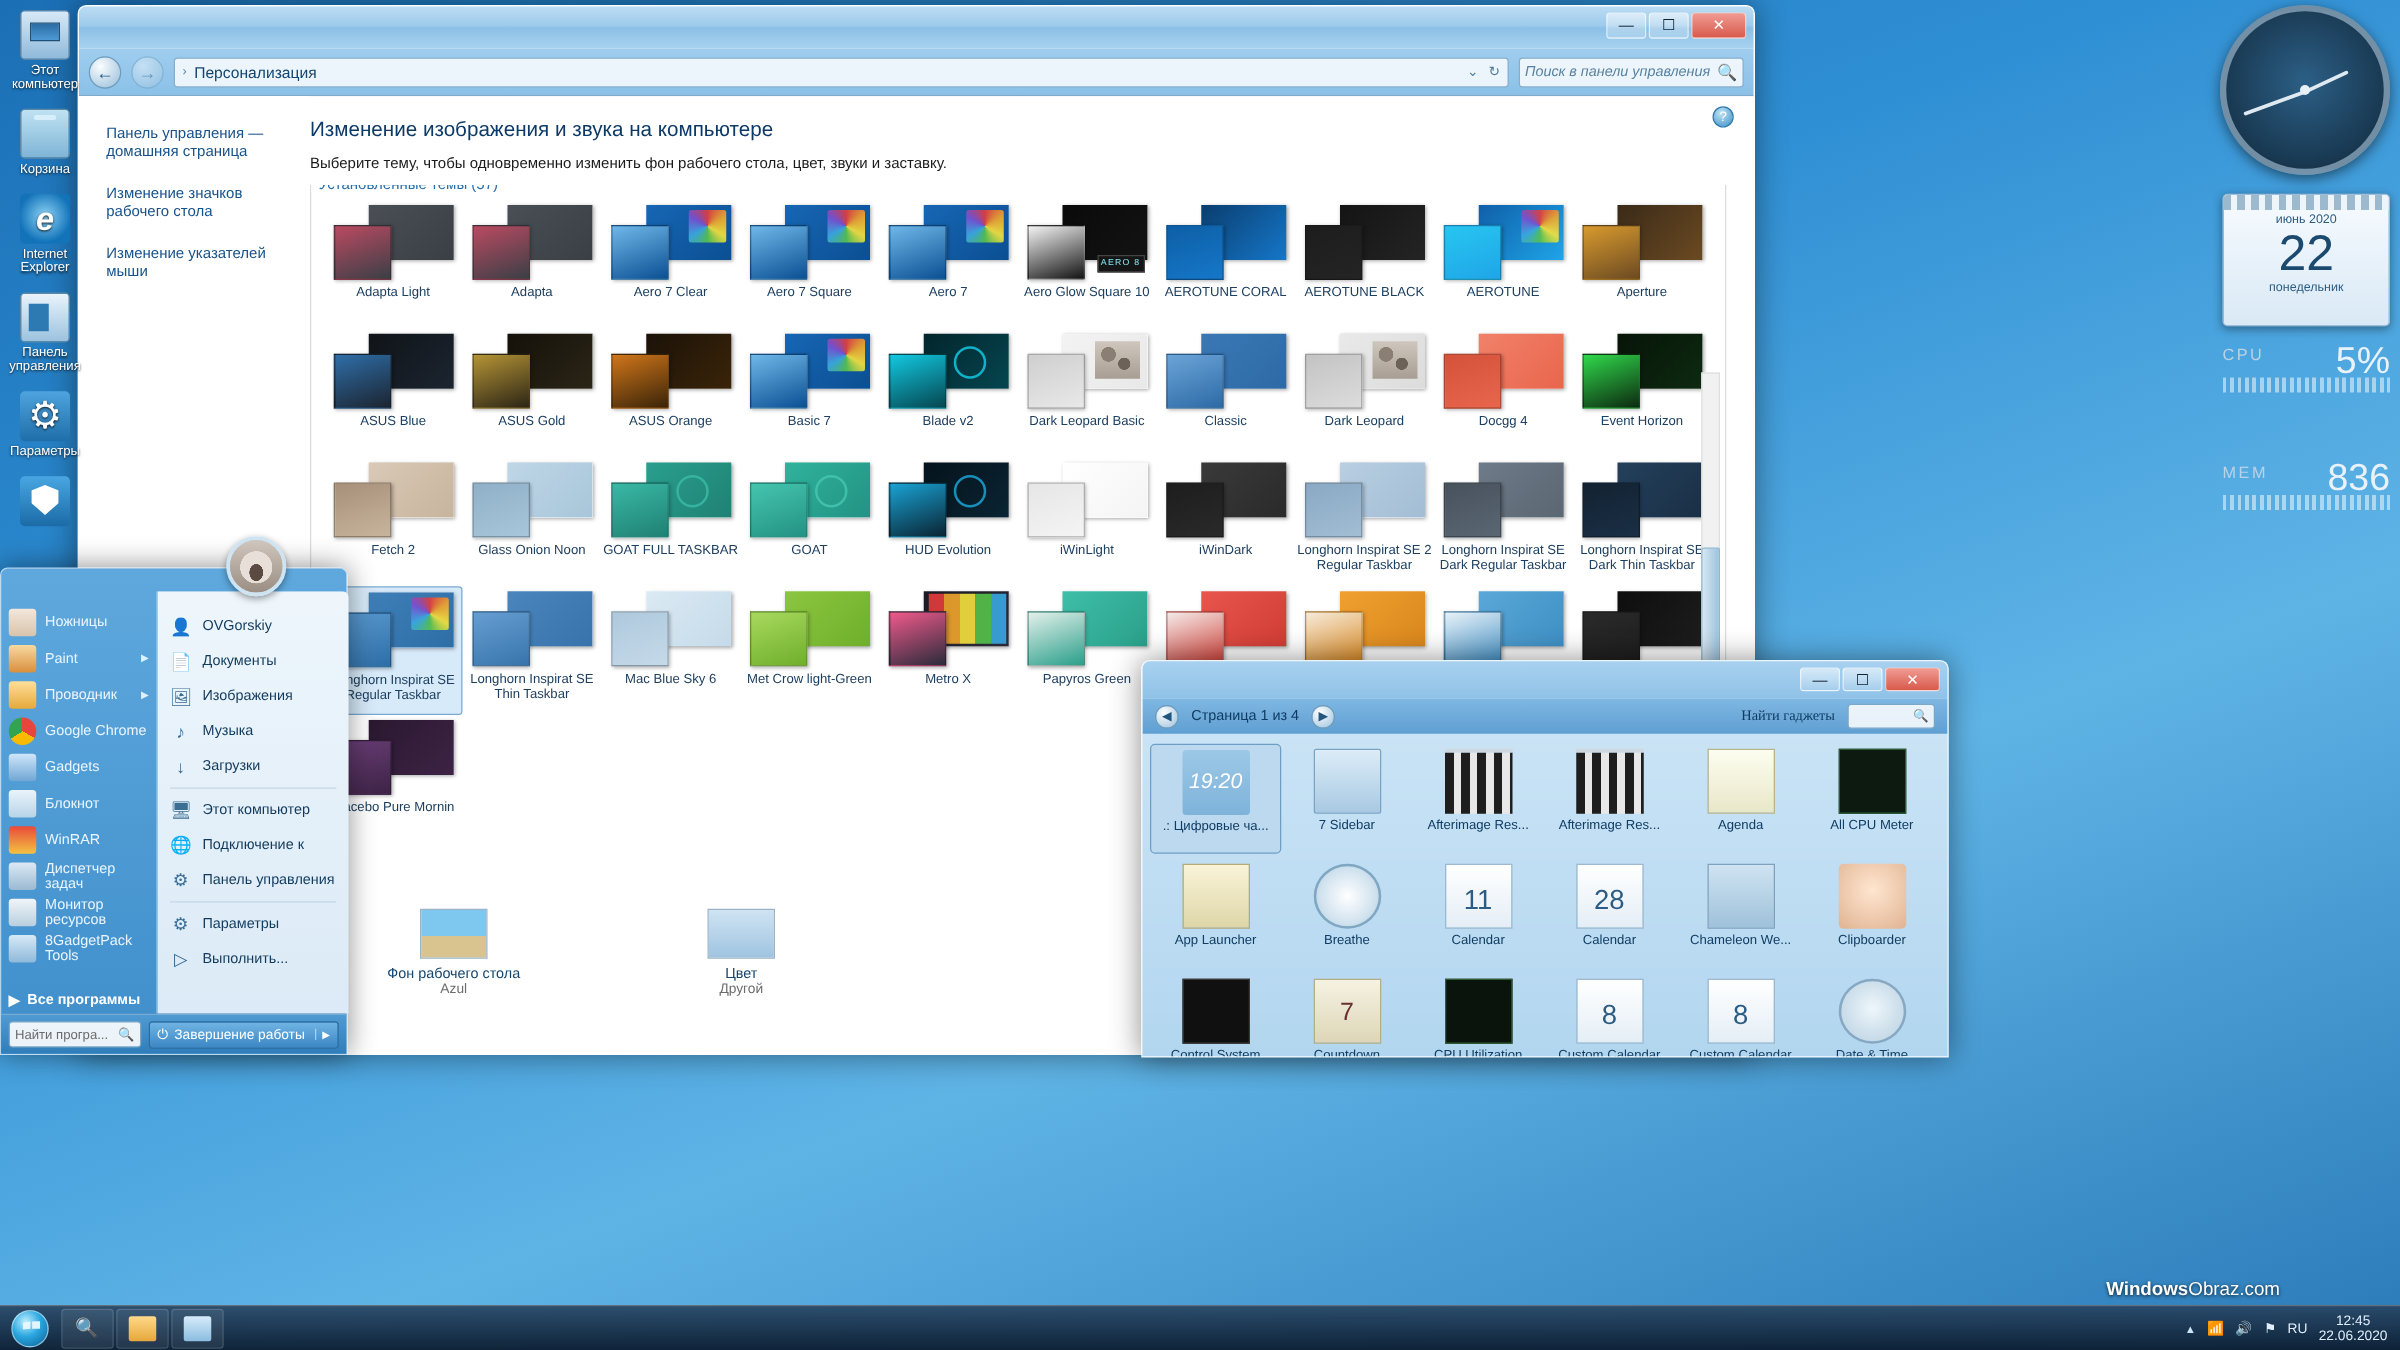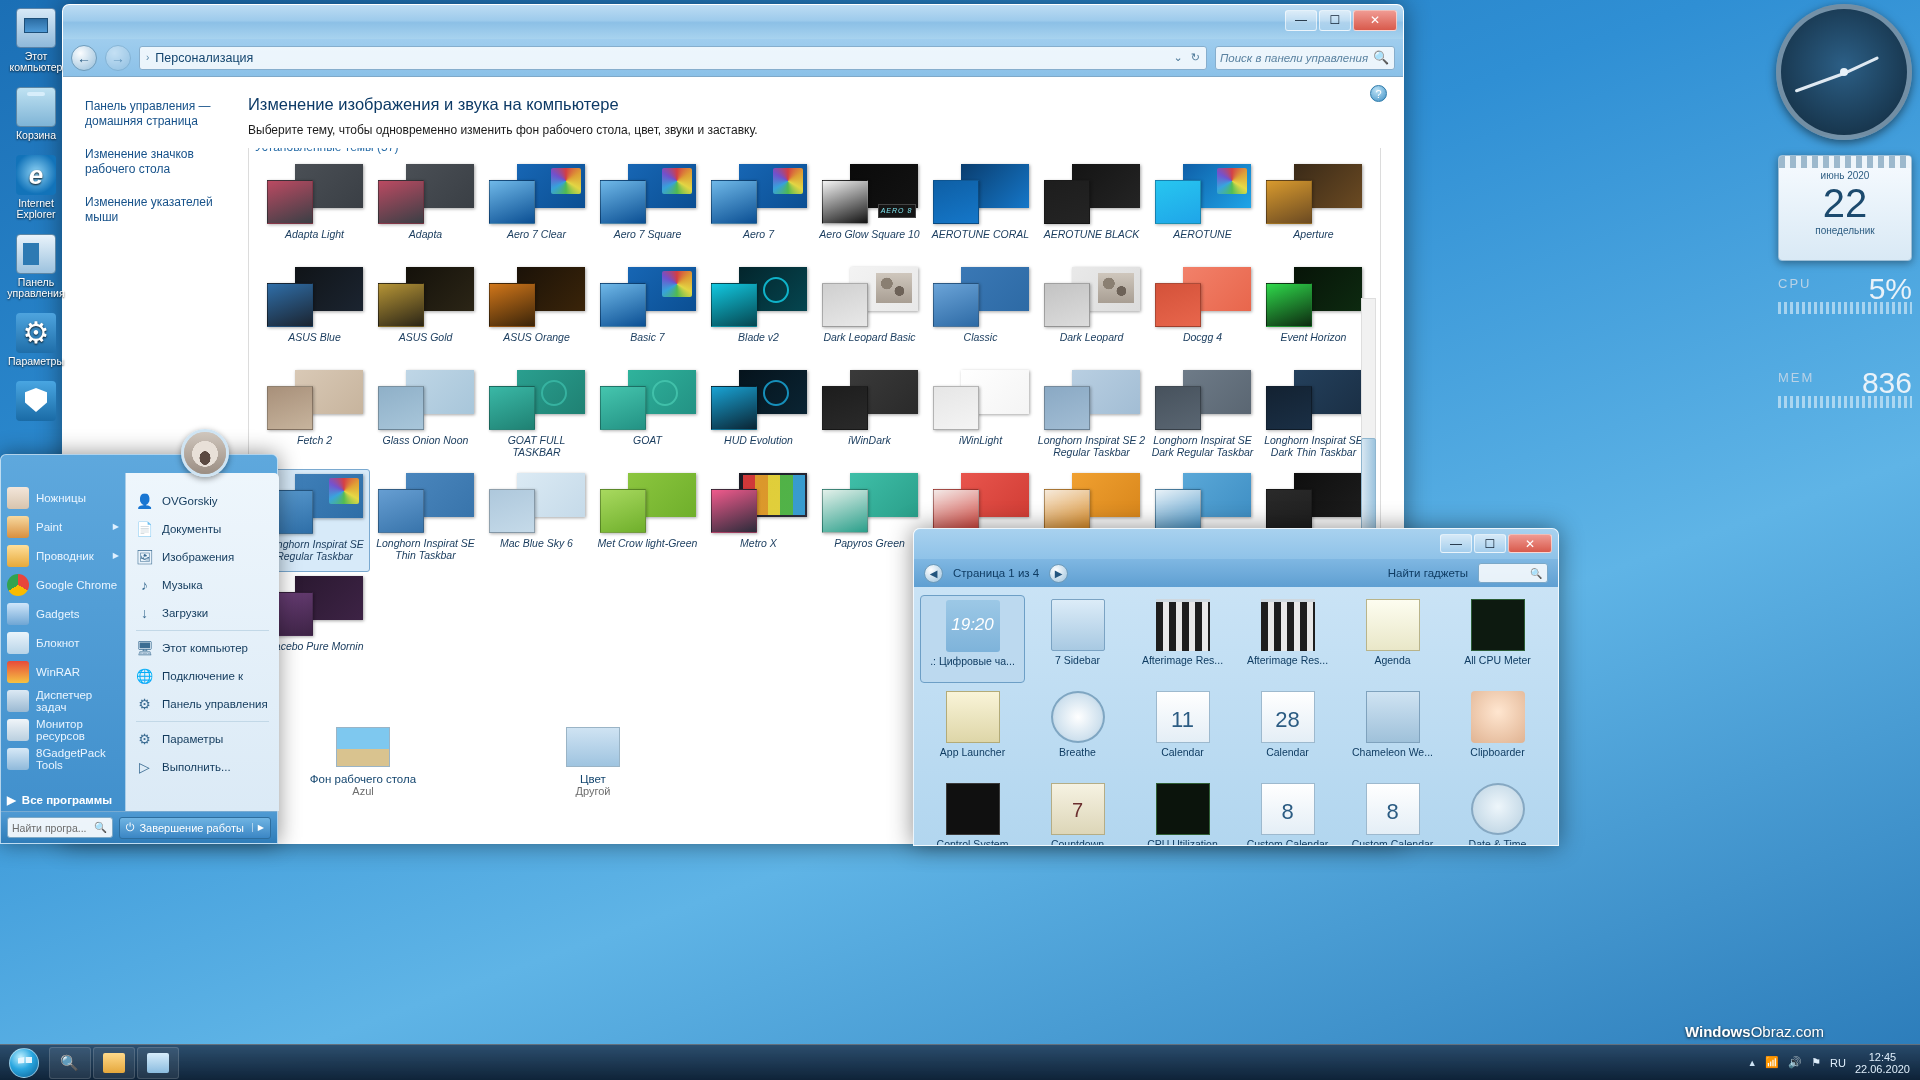--- a/index.html
+++ b/index.html
@@ -62,21 +62,21 @@
     background:radial-gradient(circle at 40% 30%,#bfe4f7,#3e8fc4); color:#fff;
     font-size:11px;line-height:17px;text-align:center; border:1px solid #2d7aa9; cursor:pointer;}
   #cp-h1{ font-size:16.5px; color:#0d3a66; font-weight:normal; margin-bottom:9px;}
   #cp-sub{ font-size:12px; color:#1b1b1b; margin-bottom:11px;}
   #themes-panel{ border:1px solid #dcdcdc; border-top:none; position:relative; height:585px; overflow:hidden;}
   #themes-legend{ position:absolute; top:-8px; left:0; right:0; display:flex; align-items:center; gap:8px;
       background:#fff; padding-left:6px;}
   #themes-legend .ttl{ color:#2a6ea8; font-size:12px; background:#fff; padding-right:6px;}
   #themes-legend .updown{ width:16px;height:14px;color:#5d7f99;font-size:9px;text-align:center;cursor:pointer;}
   #themes-scroll{ position:absolute; inset:12px 14px 0 10px; overflow:hidden;}
-  .theme-grid{ display:grid; grid-template-columns:repeat(10,111px); column-gap:0; row-gap:0;font-style:italic; }
+  .theme-grid{ display:grid; grid-template-columns:repeat(10,111px); column-gap:0; row-gap:0; }
   .theme-cell{ width:111px; height:103px; display:flex; flex-direction:column; align-items:center;
       justify-content:flex-start; padding-top:4px; cursor:pointer; }
   .theme-cell.sel{ background:#d7eaf9; border:1px solid #7aa9d0; border-radius:3px; }
   .th-img{ width:96px; height:60px; position:relative; }
   .th-name{ margin-top:5px; font-size:10.5px; color:#1d3f60; text-align:center; line-height:11.5px; width:108px;}
   .cp-scroll{ position:absolute; right:4px; top:150px; width:15px; bottom:132px;
       background:#f1f1f1; border:1px solid #dedede; }
   .cp-thumb{ position:absolute; right:4px; top:290px; width:15px; height:230px;
       background:linear-gradient(90deg,#d8e7f2,#9cc4de); border:1px solid #8fb6cf; border-radius:2px;}
   #cp-bottom{ position:absolute; left:0; right:0; bottom:0; height:132px; background:#fff;
@@ -129,21 +129,21 @@
       background:linear-gradient(#cfe6f7,#b2d6ef); border:1px solid rgba(255,255,255,.75);
       border-radius:7px 7px 0 0; box-shadow:0 0 24px rgba(0,0,0,.45); overflow:hidden;}
   #gg-title{ height:30px; position:relative; background:linear-gradient(#a8d1ef,#8fc2e8);}
   #gg-title .win-btn{ height:19px; top:4px; }
   #gg-bar{ height:28px; display:flex; align-items:center; padding:0 10px; gap:10px;
       background:linear-gradient(#7fb7e2,#5f9fd2); color:#0e3a60;}
   .gg-arrow{ width:19px;height:19px;border-radius:50%;
       background:radial-gradient(circle at 35% 30%,#fdfeff,#9cc2dd); border:1px solid #6e9bba;
       font-size:10px;line-height:17px;text-align:center;color:#24557e;cursor:pointer;}
   #gg-page{ font-size:11.5px; color:#0f3c63;}
-  #gg-find{ margin-left:auto; font-size:11.5px; color:#0f3c63; cursor:pointer;}
+  #gg-find{ margin-left:auto; font-size:11.5px; color:#0f3c63; cursor:pointer;font-family:Liberation Serif, serif;}
   #gg-search{ width:70px;height:20px;background:rgba(255,255,255,.85);border:1px solid #7ba8c8;
       border-radius:3px; display:flex; align-items:center; padding:0 4px; font-size:10px; color:#6a6a6a;}
   #gg-search .mg{ margin-left:auto;color:#3a6f95;}
   #gg-grid{ padding:8px 16px 0 6px; display:grid; grid-template-columns:repeat(6,105px); row-gap:4px;}
   .gad{ width:105px; height:88px; display:flex; flex-direction:column; align-items:center; cursor:pointer;}
   .gad .gimg{ width:54px;height:52px; margin-top:4px; position:relative; }
   .gad .gnm{ font-size:10.5px; color:#103d63; margin-top:3px; text-align:center; width:103px;
       white-space:nowrap; overflow:hidden; text-overflow:ellipsis;}
   .gad.sel{ background:#bcd9ef; border:1px solid #6d9fc6; border-radius:4px;}
 
@@ -453,31 +453,31 @@
               <div class="theme-cell">
                 <div class="th-img">
                   <div class="sc" style="right: 0px; top: 0px; width: 68px; height: 44px; background: linear-gradient(135deg, rgb(5, 19, 28), rgb(10, 36, 51)); box-shadow: rgba(0, 0, 0, 0.35) 1px 1px 3px;"></div>
                   <div class="sc" style="right: 18px; top: 10px; width: 26px; height: 26px; border-radius: 50%; border: 2px solid rgb(25, 163, 212); opacity: 0.85;"></div>
                   <div class="sc" style="left: 0px; bottom: 0px; width: 46px; height: 44px; background: linear-gradient(160deg, rgb(25, 163, 212), rgb(10, 36, 51)); border: 1px solid rgba(0, 0, 0, 0.25); box-shadow: rgba(0, 0, 0, 0.3) 1px 1px 3px;"></div>
                 </div>
                 <div class="th-name">HUD Evolution</div>
               </div>
               <div class="theme-cell">
                 <div class="th-img">
+                  <div class="sc" style="right: 0px; top: 0px; width: 68px; height: 44px; background: linear-gradient(135deg, rgb(255, 255, 255), rgb(244, 244, 244)); box-shadow: rgba(0, 0, 0, 0.35) 1px 1px 3px;"></div>
+                  <div class="sc" style="left: 0px; bottom: 0px; width: 46px; height: 44px; background: linear-gradient(160deg, rgb(230, 230, 230), rgb(244, 244, 244)); border: 1px solid rgba(0, 0, 0, 0.25); box-shadow: rgba(0, 0, 0, 0.3) 1px 1px 3px;"></div>
+                </div>
+                <div class="th-name">iWinLight</div>
+              </div>
+              <div class="theme-cell">
+                <div class="th-img">
                   <div class="sc" style="right: 0px; top: 0px; width: 68px; height: 44px; background: linear-gradient(135deg, rgb(58, 58, 58), rgb(42, 42, 42)); box-shadow: rgba(0, 0, 0, 0.35) 1px 1px 3px;"></div>
                   <div class="sc" style="left: 0px; bottom: 0px; width: 46px; height: 44px; background: linear-gradient(160deg, rgb(29, 29, 29), rgb(42, 42, 42)); border: 1px solid rgba(0, 0, 0, 0.25); box-shadow: rgba(0, 0, 0, 0.3) 1px 1px 3px;"></div>
                 </div>
                 <div class="th-name">iWinDark</div>
-              </div>
-              <div class="theme-cell">
-                <div class="th-img">
-                  <div class="sc" style="right: 0px; top: 0px; width: 68px; height: 44px; background: linear-gradient(135deg, rgb(255, 255, 255), rgb(244, 244, 244)); box-shadow: rgba(0, 0, 0, 0.35) 1px 1px 3px;"></div>
-                  <div class="sc" style="left: 0px; bottom: 0px; width: 46px; height: 44px; background: linear-gradient(160deg, rgb(230, 230, 230), rgb(244, 244, 244)); border: 1px solid rgba(0, 0, 0, 0.25); box-shadow: rgba(0, 0, 0, 0.3) 1px 1px 3px;"></div>
-                </div>
-                <div class="th-name">iWinLight</div>
               </div>
               <div class="theme-cell">
                 <div class="th-img">
                   <div class="sc" style="right: 0px; top: 0px; width: 68px; height: 44px; background: linear-gradient(135deg, rgb(185, 207, 226), rgb(162, 189, 212)); box-shadow: rgba(0, 0, 0, 0.35) 1px 1px 3px;"></div>
                   <div class="sc" style="left: 0px; bottom: 0px; width: 46px; height: 44px; background: linear-gradient(160deg, rgb(138, 169, 196), rgb(162, 189, 212)); border: 1px solid rgba(0, 0, 0, 0.25); box-shadow: rgba(0, 0, 0, 0.3) 1px 1px 3px;"></div>
                 </div>
                 <div class="th-name">Longhorn Inspirat SE 2 Regular Taskbar</div>
               </div>
               <div class="theme-cell">
                 <div class="th-img">

